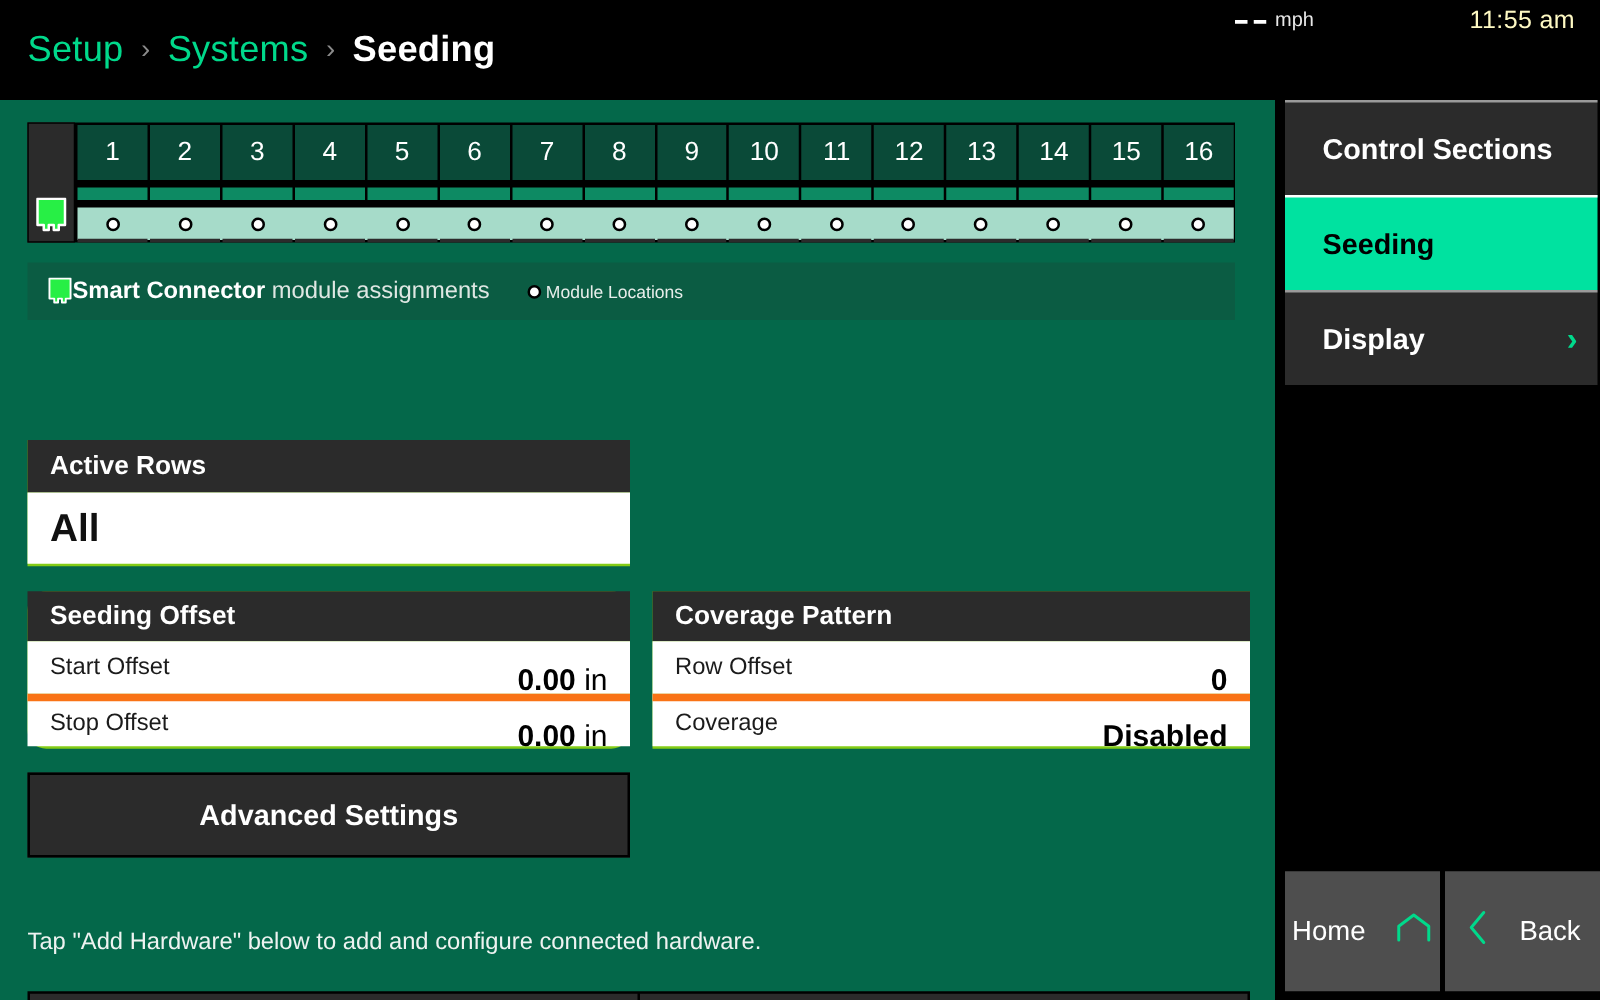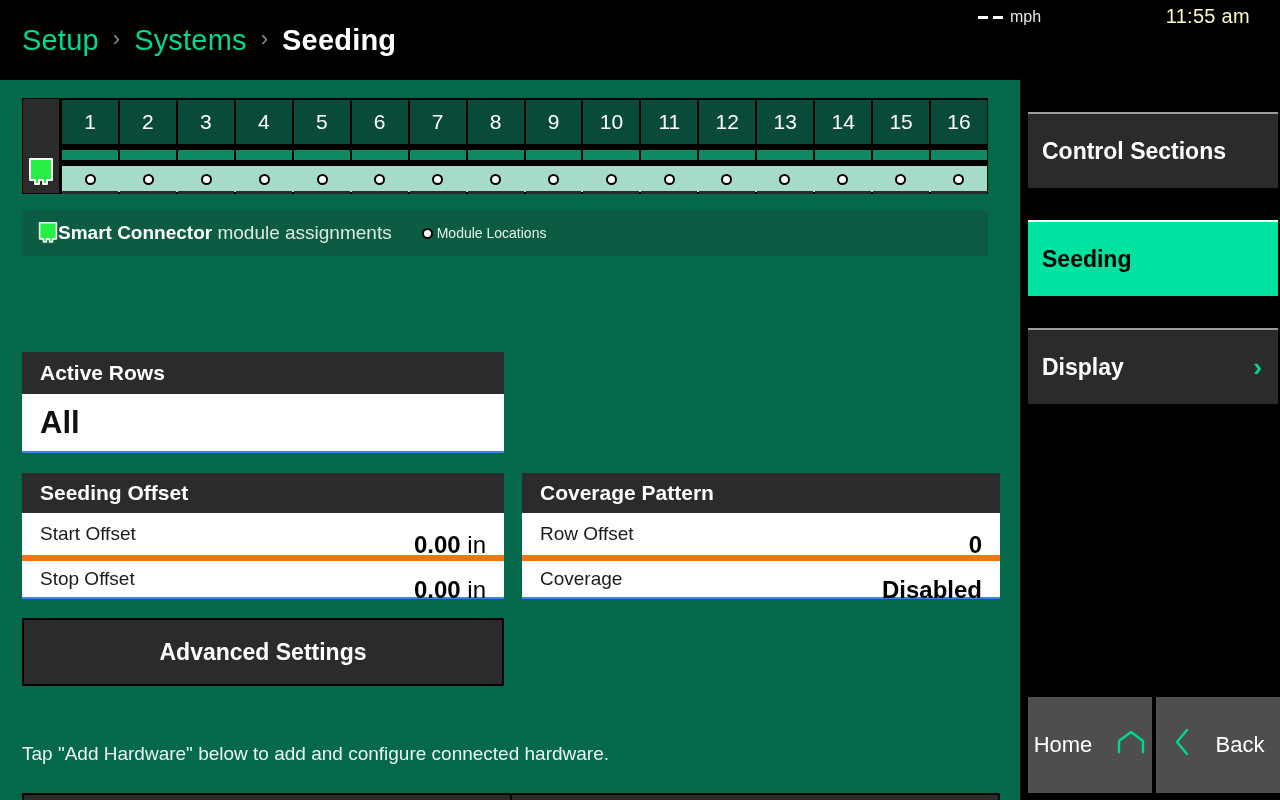--- a/index.html
+++ b/index.html
@@ -23,21 +23,21 @@
   .crumb {
     font-size: 29px; color: #00d98b; font-weight: 400; letter-spacing: .2px;
     white-space: nowrap;
   }
   .crumb.active { color: #fff; font-weight: 700; }
   .crumb-sep {
     font-size: 22px; color: #8b8b8b; line-height: 1;
     position: relative; top: -1px;
   }
   .status-right {
-    position: absolute; right: 12px; top: 0; height: 46px; width: 300px;
+    position: absolute; right: 2px; top: 0; height: 46px; width: 300px;
   }
   .mph-wrap {
     position: absolute; left: 10px; top: 8px;
     display: flex; align-items: center; gap: 7px;
   }
   .mph-dashes { display: flex; gap: 5px; align-items: center; }
   .mph-dashes i { display: block; width: 10px; height: 3px; background: #fff; }
   .mph-label { font-size: 16px; color: #e8e8e8; }
   .clock {
     position: absolute; right: 18px; top: 5px;
@@ -111,21 +111,21 @@
   .legend-text { font-size: 19px; color: #dfe7e3; }
   .legend-text b { color: #fff; font-weight: 700; }
   .legend-sep { width: 30px; flex: 0 0 30px; }
   .legend-dot {
     width: 11px; height: 11px; border-radius: 50%; background: #fff;
     border: 2px solid #000; flex: 0 0 11px;
   }
   .legend-dot-label { font-size: 14px; color: #e8eeeb; margin-left: 4px; }
 
   
-  .card { position: absolute; background: #3b82f6; }
+  .card { position: absolute; background: #84cc16; }
   .card-hd {
     background: #2b2b2b; color: #fff;
     font-size: 21px; font-weight: 700;
     display: flex; align-items: center; padding-left: 18px;
   }
   .card-body { background: #fff; }
   .big-value {
     font-size: 31px; font-weight: 700; color: #111;
     display: flex; align-items: center; padding-left: 18px; height: 100%;
   }
@@ -136,21 +136,21 @@
   }
   .kv-row + .kv-row { border-top: 6px solid #f97316; }
   .kv-key { font-weight: 400; }
   .kv-val { font-weight: 700; color: #000; font-size: 24px; margin-top: 22px; }
   .kv-val .unit { font-weight: 400; }
 
   #card-active { left: 22px; top: 272px; width: 482px; height: 101px; }
   #card-active .card-hd { height: 42px; }
   #card-active .card-body { height: 57px; }
 
-  #card-seed { left: 22px; top: 393px; width: 482px; height: 126px; }
+  #card-seed { left: 22px; top: 393px; width: 482px; height: 126px; border-radius: 15px; }
   #card-seed .card-hd { height: 40px; }
   #card-seed .kv-row { height: 42px; justify-content: space-between; }
 
   #card-cov { left: 522px; top: 393px; width: 478px; height: 126px; }
   #card-cov .card-hd { height: 40px; }
   #card-cov .kv-row { height: 42px; }
 
   
   .adv-btn {
     position: absolute; left: 22px; top: 538px;
@@ -180,24 +180,23 @@
 
   
   .sidebar {
     position: absolute; left: 1026px; top: 80px;
     width: 254px; height: 720px; background: #000;
   }
   .side-item {
     position: relative; width: 250px; margin-left: 2px;
     background: #2b2b2b; border-top: 2px solid #9a9a9a;
     display: flex; align-items: center;
-    padding-left: 14px; padding-right: 16px;
+    padding-left: 30px; padding-right: 16px;
     color: #fff; font-size: 23px; font-weight: 700;
     height: 76px;
-    margin-top: 32px;
   }
   .side-item.selected {
     background: #00e2a0; color: #000; border-top-color: #fff; height: 76px;
   }
   .side-item .chev { margin-left: auto; color: #00d98b; font-size: 26px; line-height: 1; }
 
   .side-bottom {
     position: absolute; left: 2px; bottom: 7px; width: 252px; height: 96px;
     display: flex; gap: 4px;
   }

